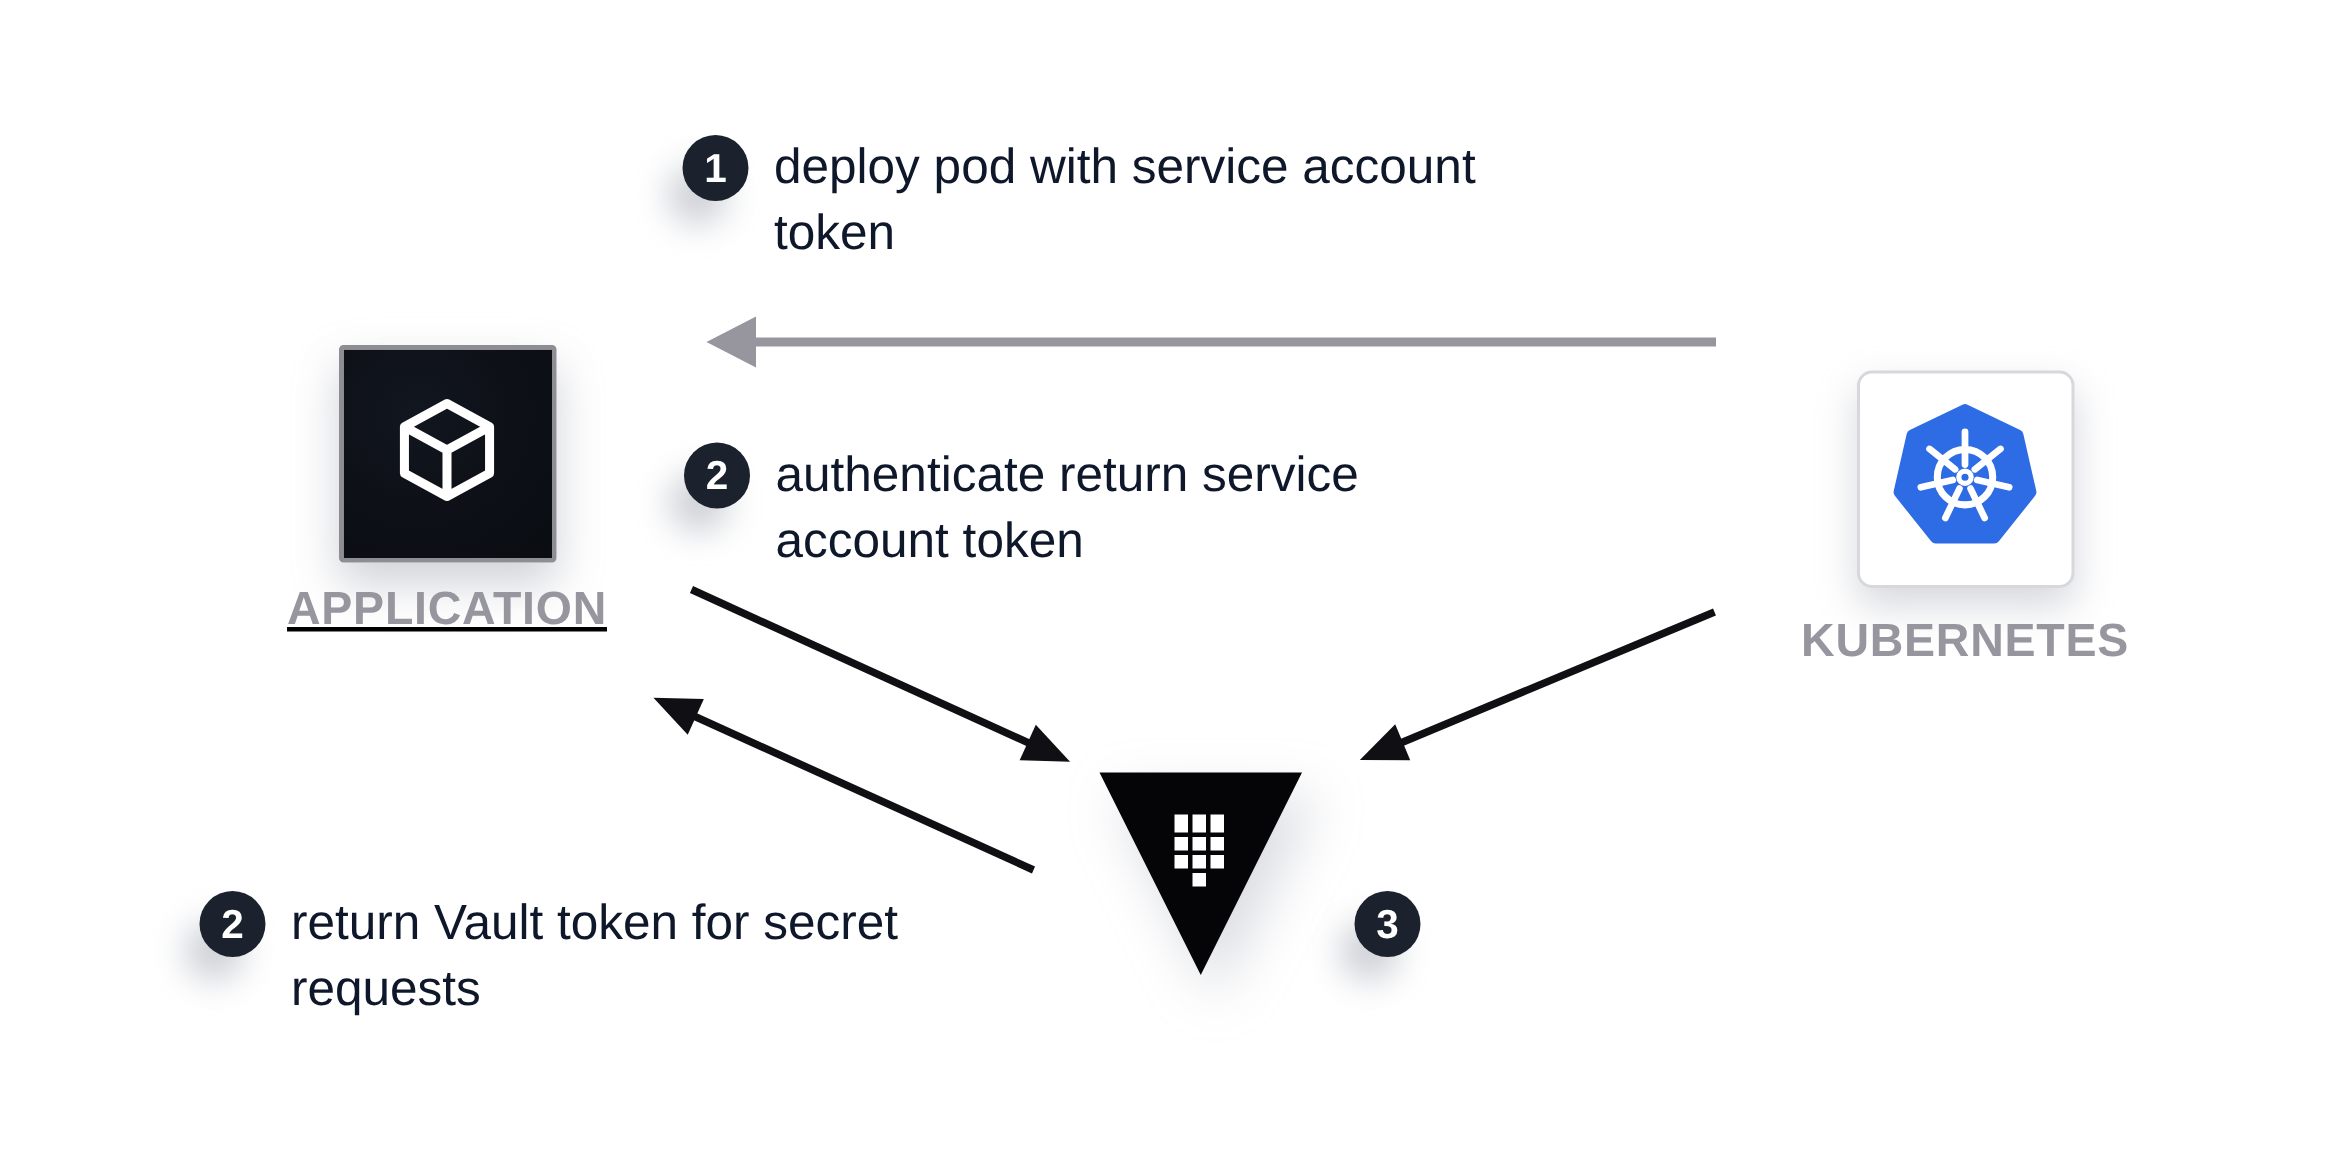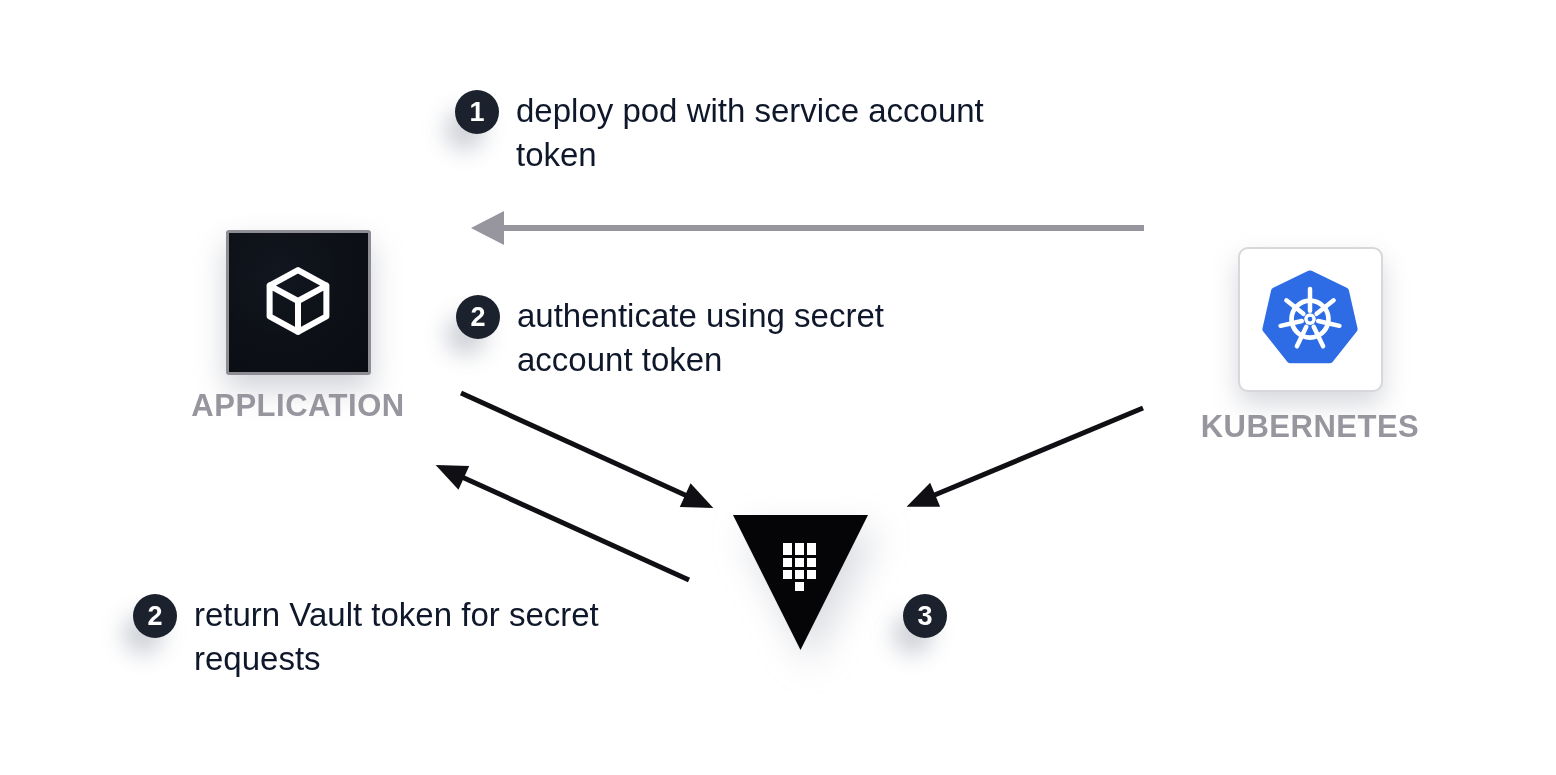--- a/index.html
+++ b/index.html
@@ -54,21 +54,21 @@
   #step-authenticate { left: 456px; top: 295px; }
   #step-return       { left: 133px; top: 594px; }
   #step-validate     { left: 903px; top: 594px; }
 
   .node {
     position: absolute;
     display: flex;
     flex-direction: column;
     align-items: center;
   }
-  #node-application { left: 160px;  top: 230px; width: 276px; }
+  #node-application { left: 160px;  top: 230px; width: 276px; text-decoration: underline; }
   #node-kubernetes  { left: 1172px; top: 247px; width: 276px; }
 
   .icon-box {
     box-sizing: border-box;
     width: 145px; height: 145px;
     display: flex;
     align-items: center;
     justify-content: center;
   }
   .app-box {
@@ -122,21 +122,21 @@
   </svg>
 
   <div class="step" id="step-deploy">
     <span class="badge">1</span>
     <span class="step-text">deploy pod with service account
 token</span>
   </div>
 
   <div class="step" id="step-authenticate">
     <span class="badge">2</span>
-    <span class="step-text">authenticate using secret
+    <span class="step-text">authenticate return service
 account token</span>
   </div>
 
   <div class="step" id="step-return">
     <span class="badge">2</span>
     <span class="step-text">return Vault token for secret
 requests</span>
   </div>
 
   <div class="step" id="step-validate">

